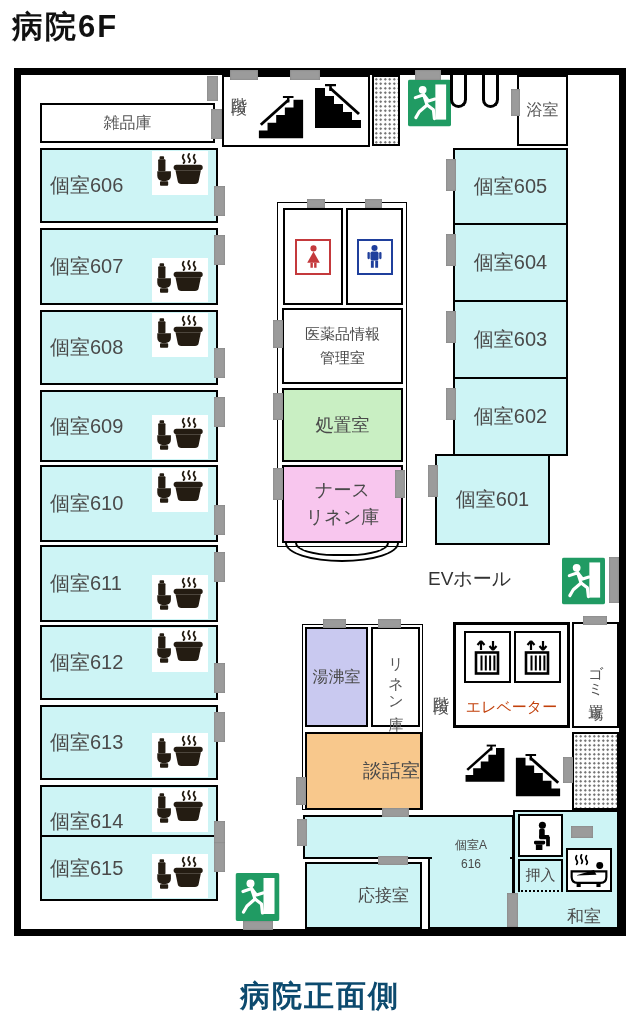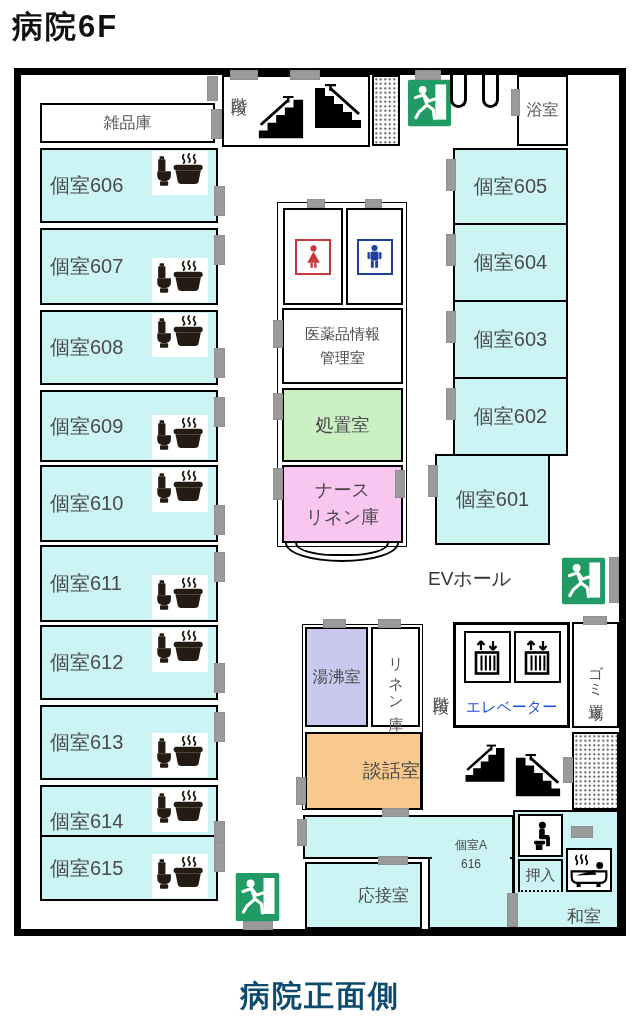--- a/index.html
+++ b/index.html
@@ -332,21 +332,21 @@
       <div class="abs elevcell" style="left:8px;top:6px;width:47px;height:52px;">
         <svg width="36" height="40" viewBox="0 0 36 40">
             <use href="#sym-elev"></use>
           </svg>
       </div>
       <div class="abs elevcell" style="left:58px;top:6px;width:47px;height:52px;">
         <svg width="36" height="40" viewBox="0 0 36 40">
             <use href="#sym-elev"></use>
           </svg>
       </div>
-      <span class="abs" style="left:0;bottom:8px;width:100%;text-align:center;font-size:15px;color:#1d4ed8;">エレベーター</span>
+      <span class="abs" style="left:0;bottom:8px;width:100%;text-align:center;font-size:15px;color:#c2410c;">エレベーター</span>
     </div>
 
     <div class="abs whiteroom" style="left:551px;top:547px;width:47px;height:106px;">
       <span class="vtext" style="font-size:15px;letter-spacing:2px;">ゴミ置場</span>
     </div>
     <div class="abs door" style="left:562px;top:541px;width:24px;height:9px;"></div>
 
     <svg class="abs" style="left:442px;top:668px;" width="44" height="42" viewBox="0 0 52 46">
         <use href="#sym-stairs"></use>
       </svg>

